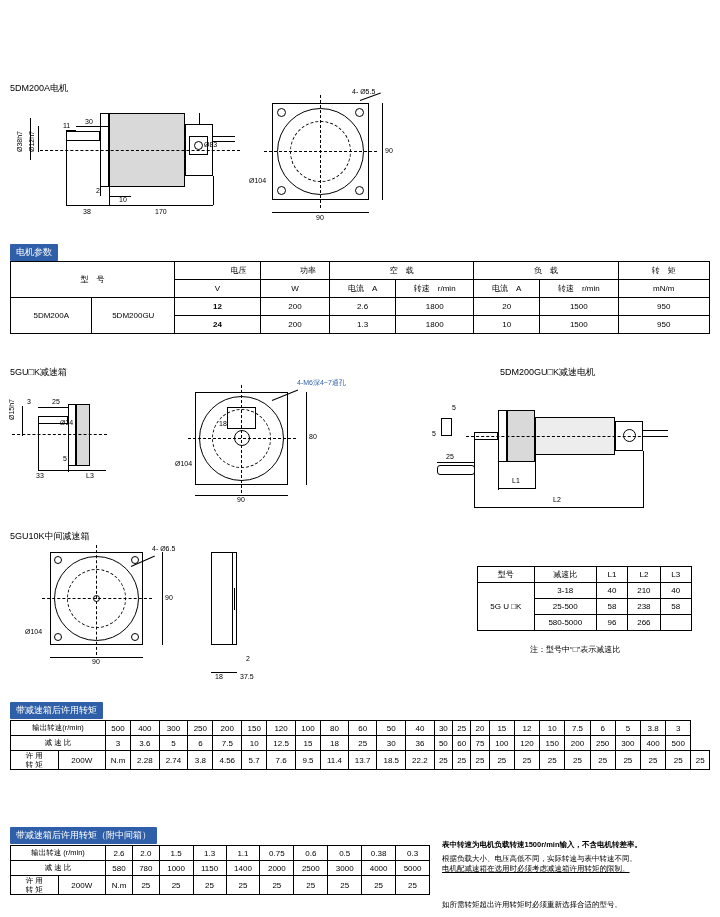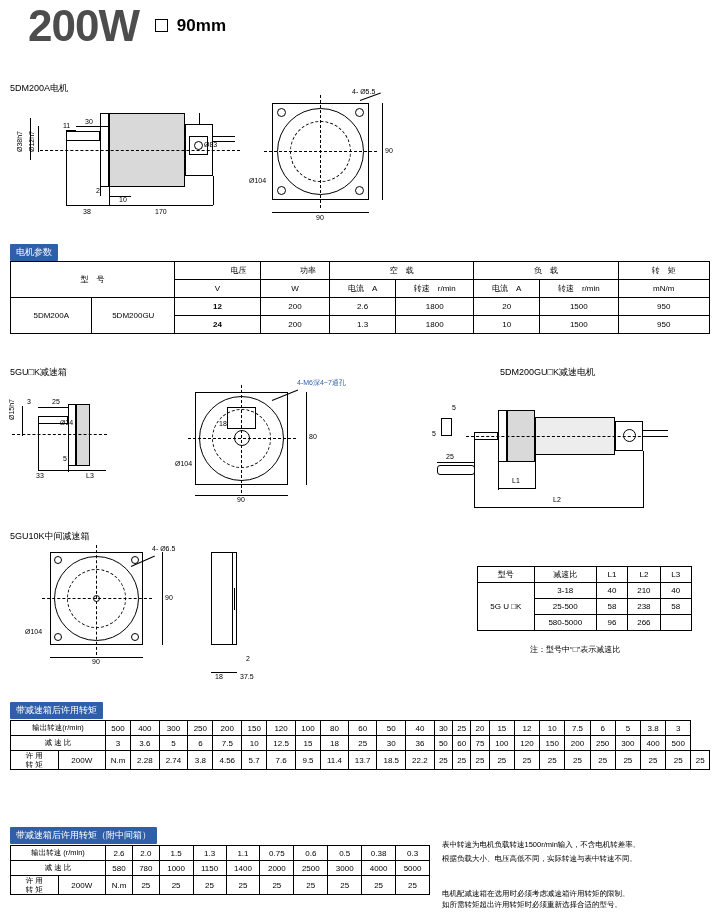--- a/index.html
+++ b/index.html
@@ -47,25 +47,20 @@
   #tbl-torque2 td{height:14px;padding:0 1px;}
 
   .note{position:absolute;font-size:8px;color:#000;white-space:nowrap;text-align:right;}
   .rnote{position:absolute;font-size:7.5px;line-height:13px;color:#000;}
 </style>
 </head>
 <body>
 
 <div class="page">
 
-  <div class="hdr">
-    <span class="big">200W</span>
-    <span class="sq"></span>
-    <span class="mm">90mm</span>
-  </div>
 
   <div class="lbl" style="left:10px;top:82px;">5DM200A电机</div>
 
   <div>
 
     <div class="bx" style="left:66px;top:131px;width:34px;height:10px;"></div>
 
     <div class="bx" style="left:100px;top:113px;width:9px;height:74px;"></div>
 
     <div class="bx gray" style="left:109px;top:113px;width:76px;height:74px;"></div>
@@ -440,18 +435,18 @@
       <td>25</td>
       <td>25</td>
       <td>25</td>
       <td>25</td>
       <td>25</td>
       <td>25</td>
     </tr>
   </tbody>
     </table>
 
-  <div class="rnote" style="left:442px;top:838px;">表中转速为电机负载转速1500r/min输入，不含电机转差率。</div>
+  <div class="rnote" style="left:442px;top:838px;font-weight:bold;">表中转速为电机负载转速1500r/min输入，不含电机转差率。</div>
   <div class="rnote" style="left:442px;top:852px;">根据负载大小、电压高低不同，实际转速与表中转速不同。</div>
-  <div class="rnote" style="left:442px;top:887px;">电机配减速箱在选用时必须考虑减速箱许用转矩的限制。</div>
+  <div class="rnote" style="left:442px;top:862px;text-decoration:underline;">电机配减速箱在选用时必须考虑减速箱许用转矩的限制。</div>
   <div class="rnote" style="left:442px;top:898px;">如所需转矩超出许用转矩时必须重新选择合适的型号。</div>
 
 </div>
 
 </body></html>

